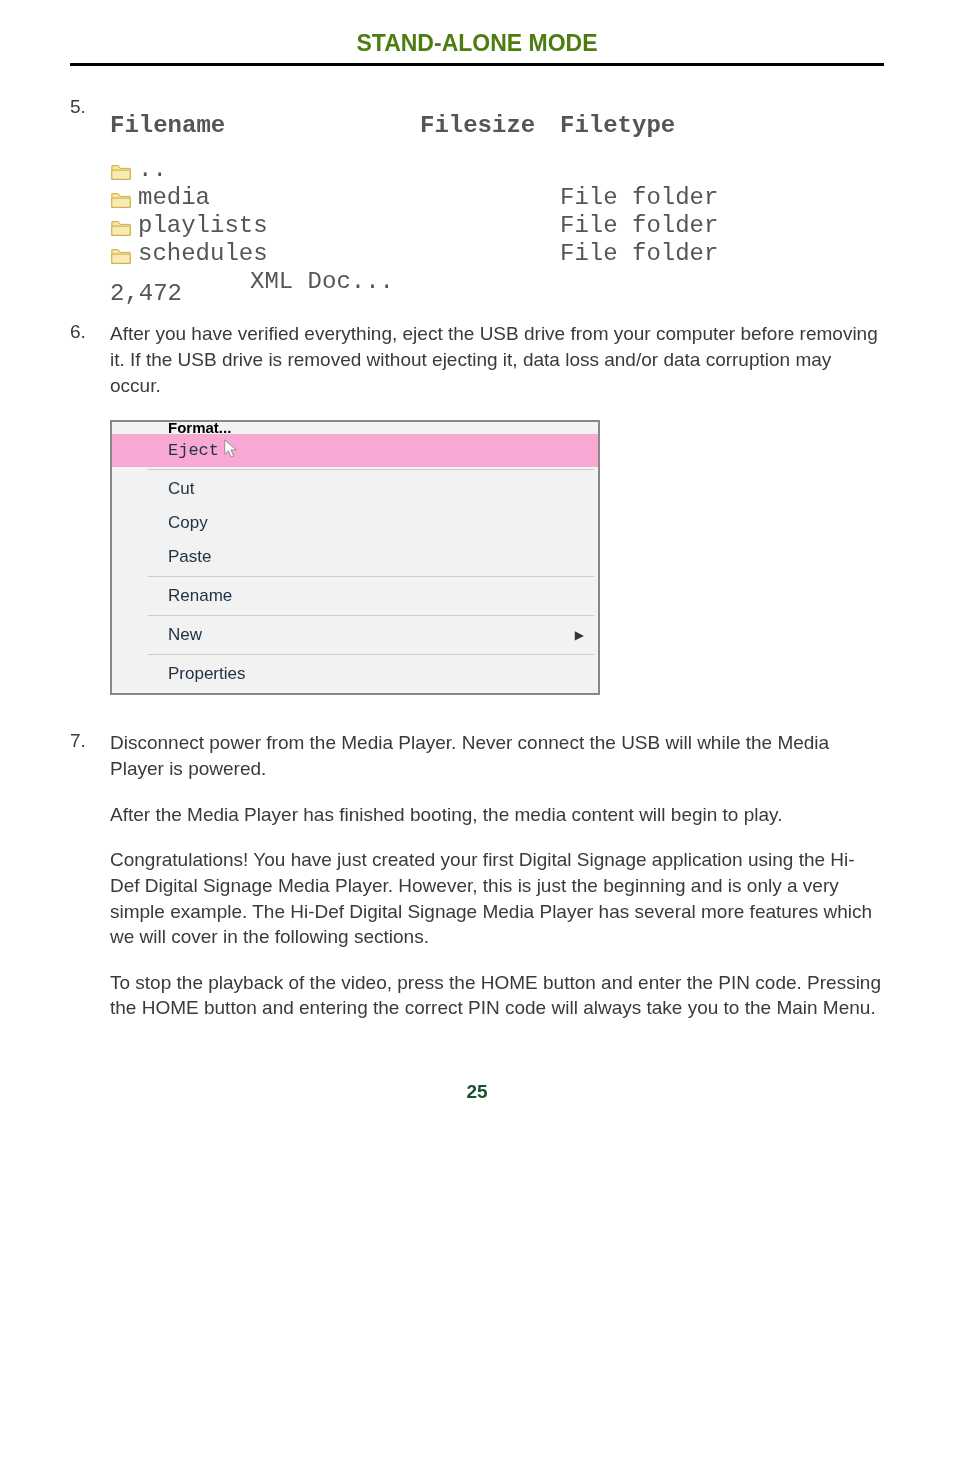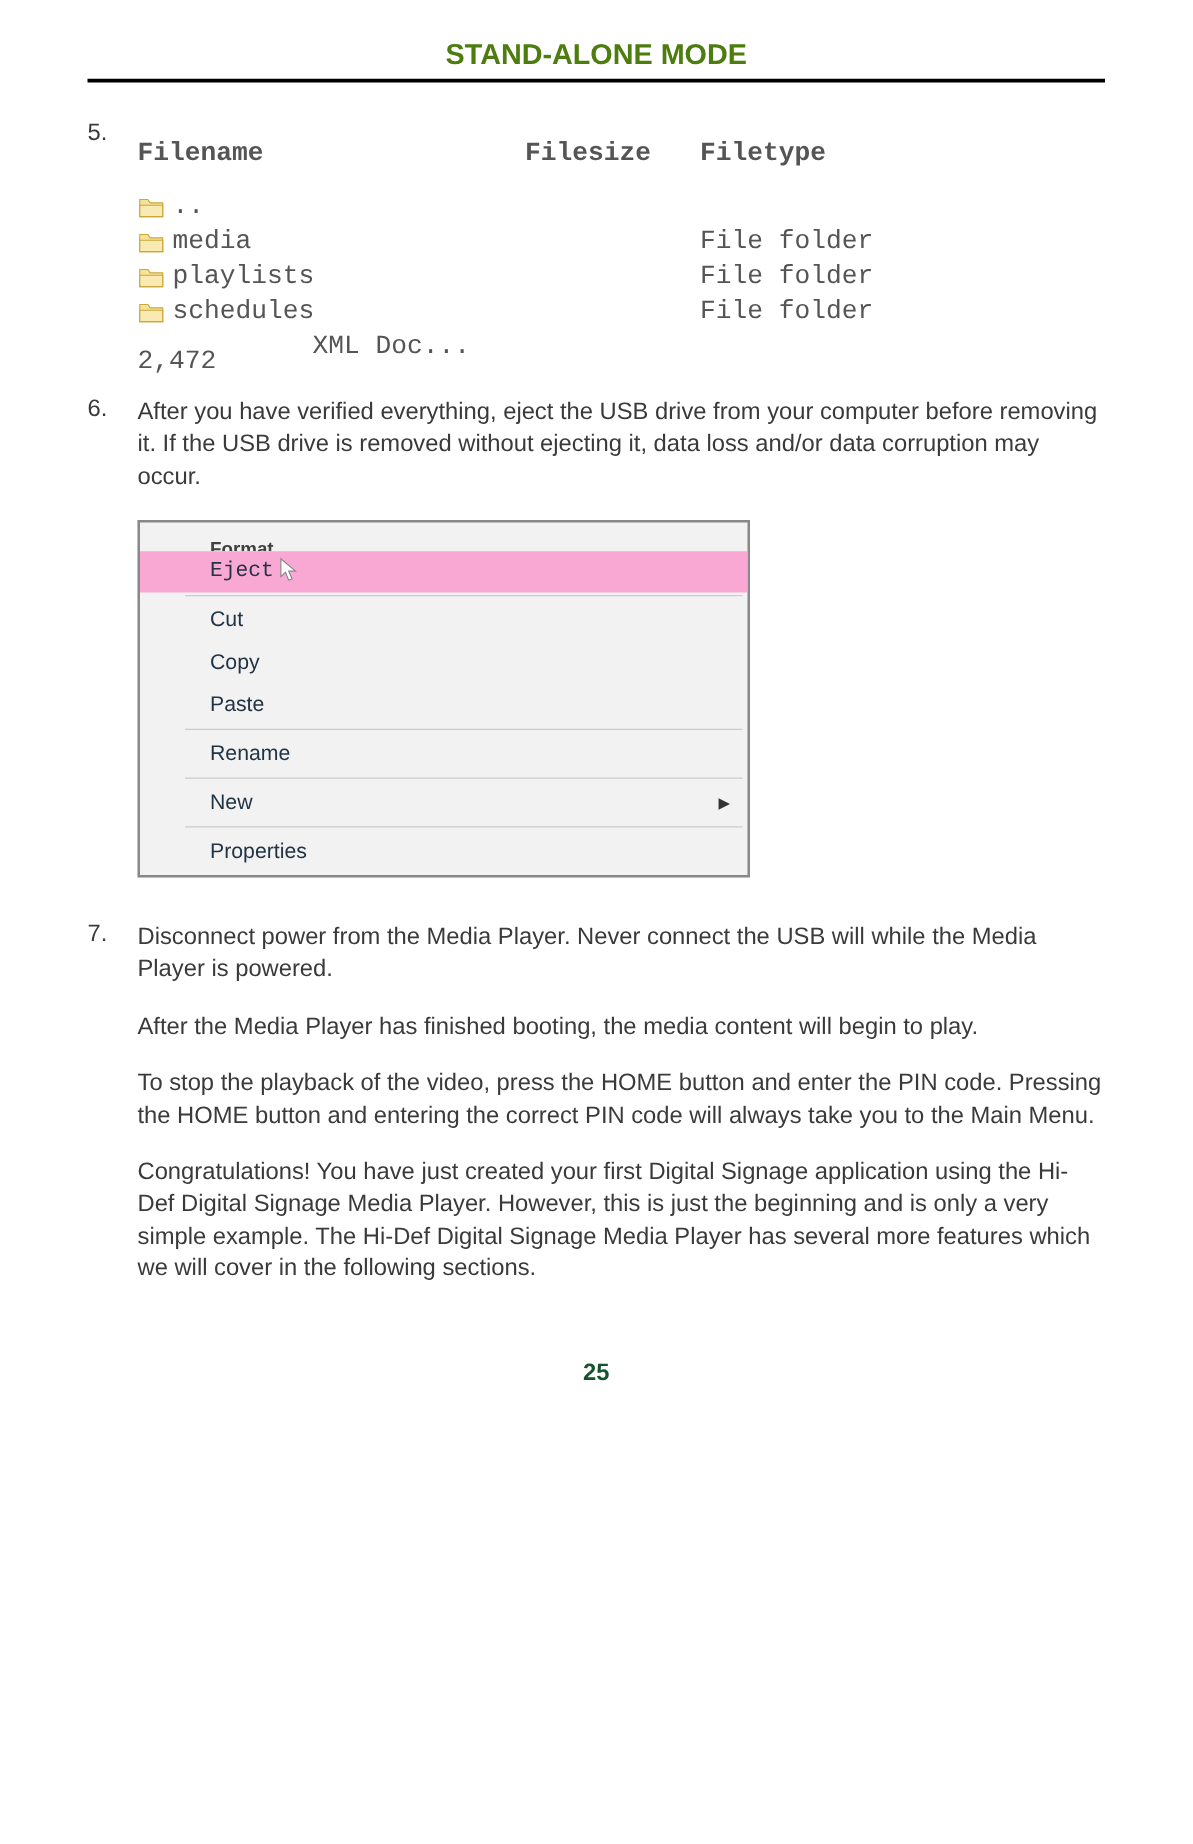--- a/index.html
+++ b/index.html
@@ -32,21 +32,21 @@
     flex: 1;
     line-height: 1.35;
   }
   .step-body p {
     margin-bottom: 20px;
   }
   .step-body p:last-child { margin-bottom: 0; }
   .dir-table {
     margin-top: 14px;
     font-family: "Courier New", monospace;
-    font-size: 21px;
+    font-size: 24px;
     color: #555;
   }
   .dir-headers {
     display: flex;
     font-weight: bold;
     margin-bottom: 14px;
   }
   .col-name { width: 310px; }
   .col-size { width: 140px; }
   .col-type { width: 200px; }
@@ -86,22 +86,22 @@
   .ctx-item {
     padding: 7px 12px 7px 56px;
     position: relative;
     cursor: default;
   }
   .ctx-item.highlight {
     background: #f9a8d4;
     font-family: Liberation Mono, monospace;
   }
   .ctx-item.top-cut {
-    padding-top: 16px;
-    color: #404040;
+    padding-top: 0px;
+    color: #000000;
     font-weight: bold;
     font-size: 15px;
     line-height: 12px;
     overflow: hidden;
     height: 12px;
   }
   .ctx-sep {
     height: 1px;
     background: #ccc;
     margin: 2px 4px 2px 36px;
@@ -243,18 +243,18 @@
   <div class="ctx-item">Properties</div>
 </div>
 
 <div class="after-menu"></div>
 
 <div class="step">
   <div class="step-num">7.</div>
   <div class="step-body">
     <p>Disconnect power from the Media Player.  Never connect the USB will while the Media Player is powered.</p>
     <p>After the Media Player has finished booting, the media content will begin to play.</p>
+    <p>Congratulations!  You have just created your first Digital Signage application using the Hi-Def Digital Signage Media Player.  However, this is just the beginning and is only a very simple example.  The Hi-Def Digital Signage Media Player has several more features which we will cover in the following sections.</p>
     <p>To stop the playback of the video, press the HOME button and enter the PIN code.  Pressing the HOME button and entering the correct PIN code will always take you to the Main Menu.</p>
-    <p>Congratulations!  You have just created your first Digital Signage application using the Hi-Def Digital Signage Media Player.  However, this is just the beginning and is only a very simple example.  The Hi-Def Digital Signage Media Player has several more features which we will cover in the following sections.</p>
   </div>
 </div>
 
 <div class="page-num">25</div>
 
 </body></html>

